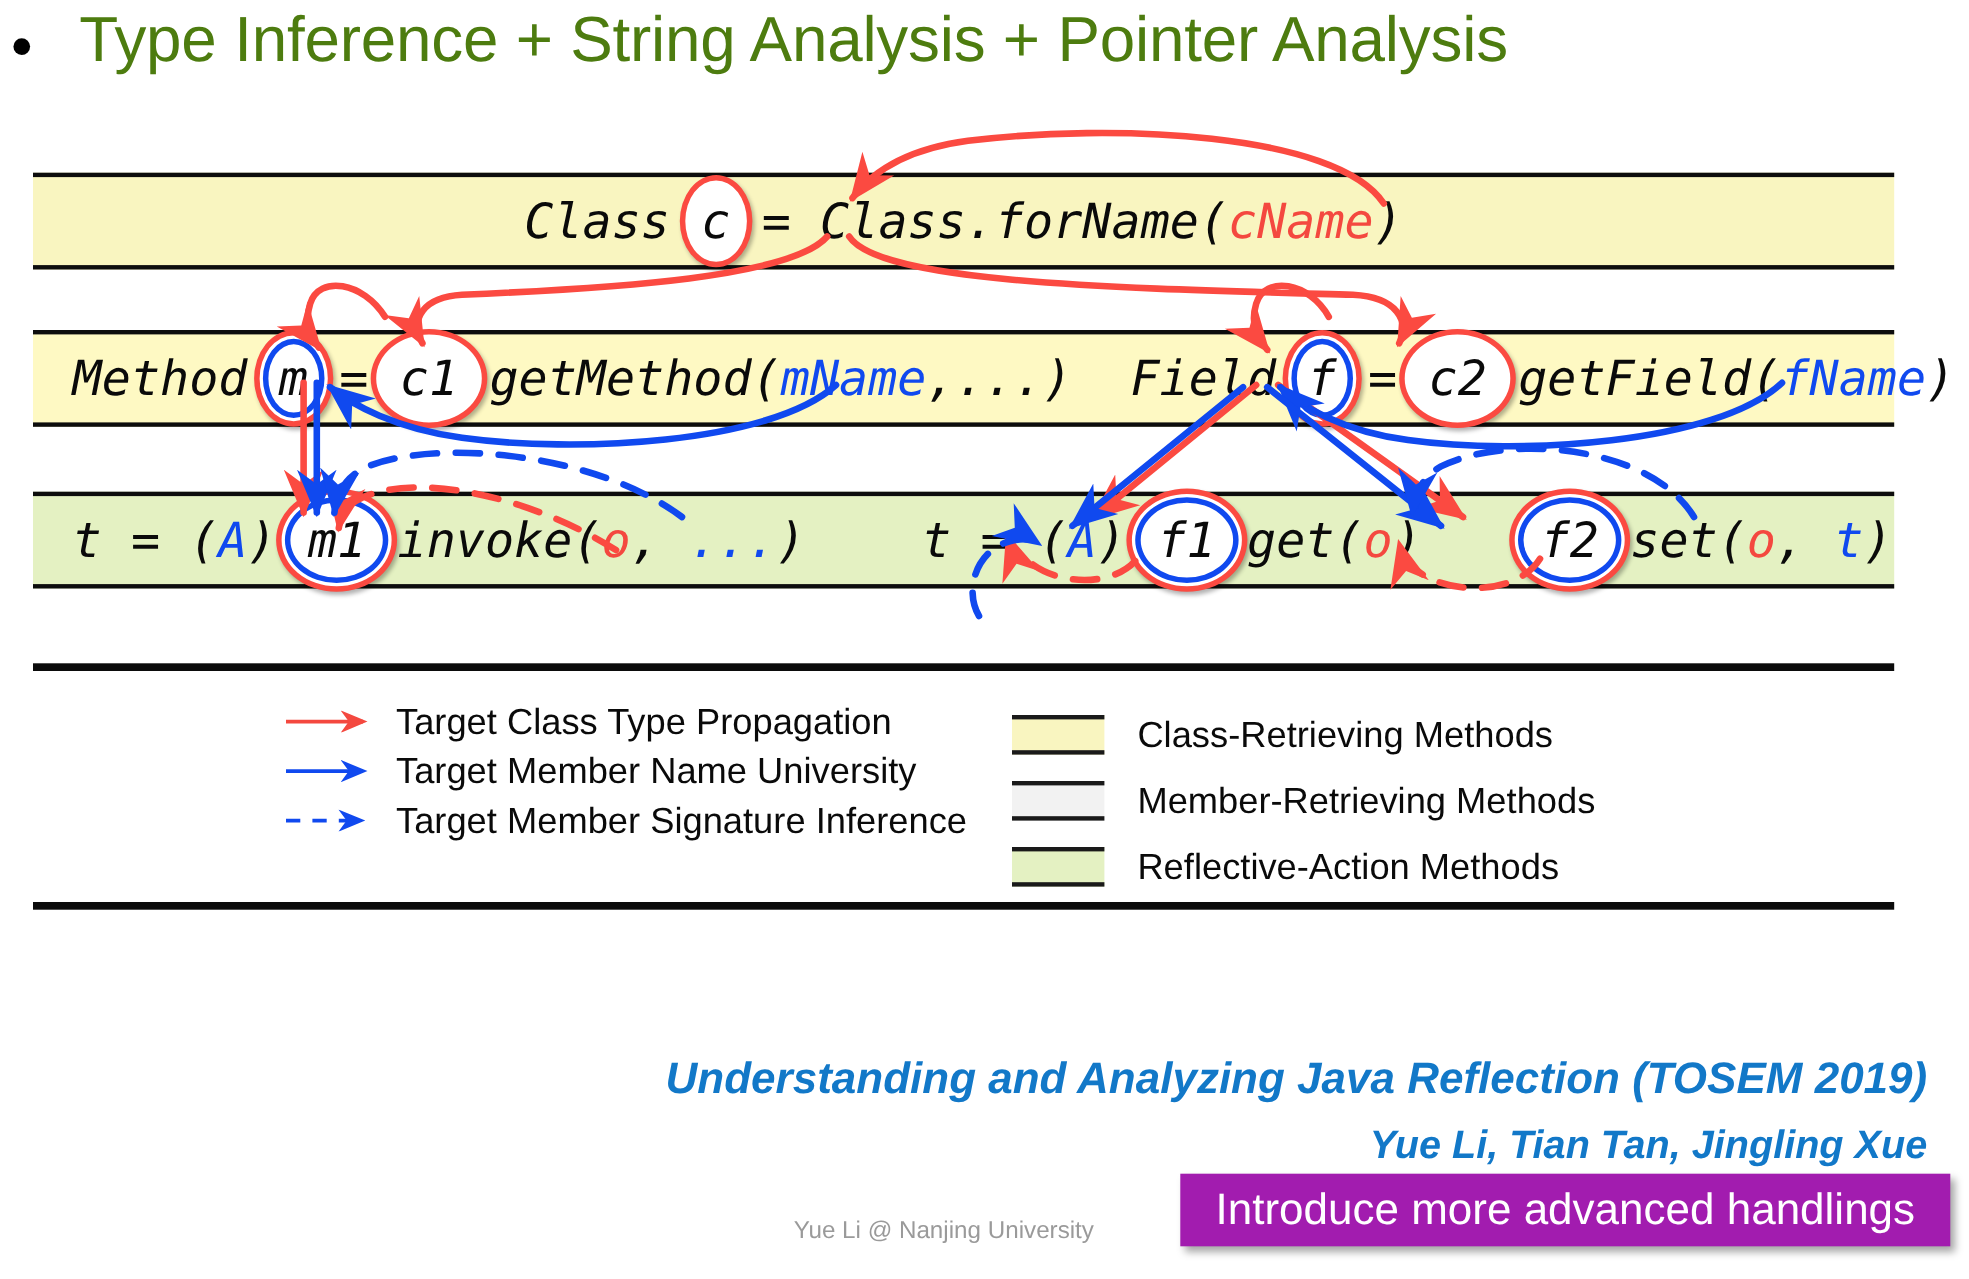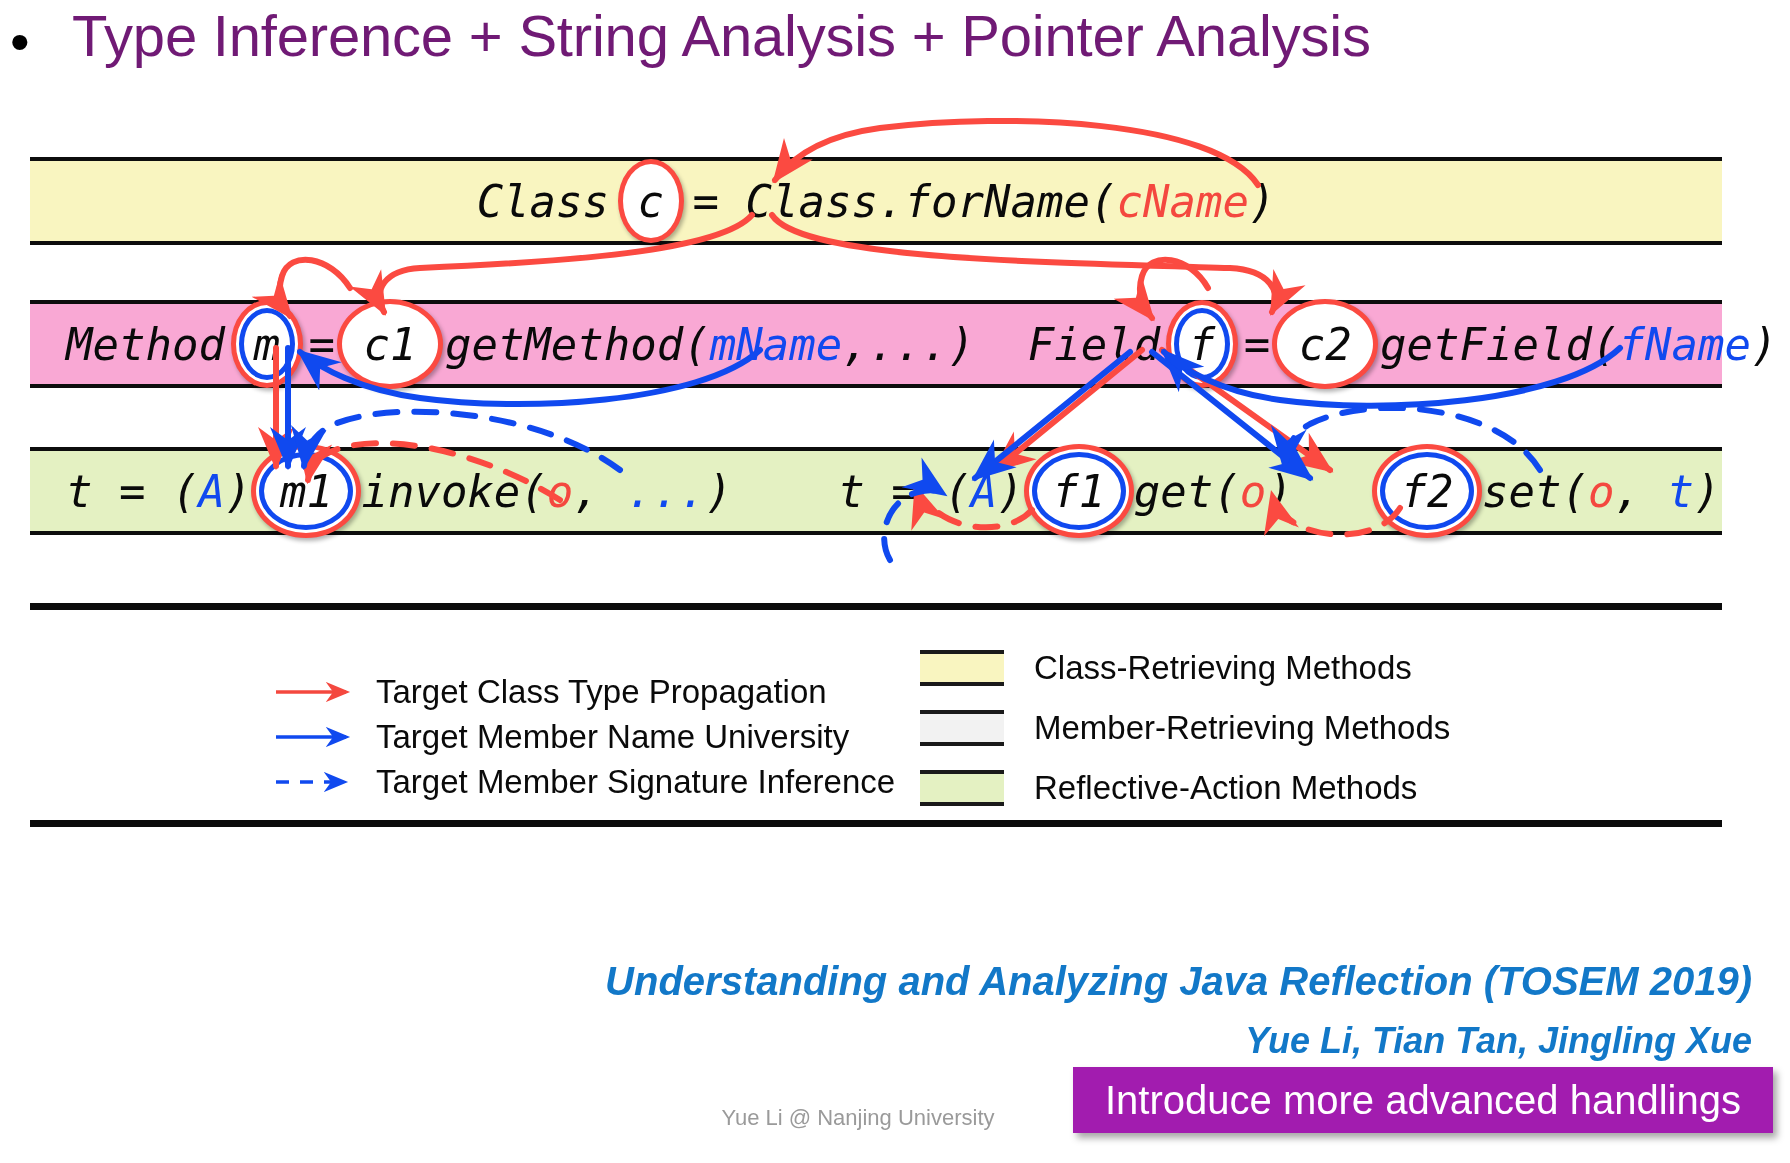--- a/index.html
+++ b/index.html
@@ -12,21 +12,21 @@
 
   
   #title-row{position:absolute;left:0;top:0;width:1790px;height:92px;}
   #bullet{
     position:absolute;left:10px;top:20px;width:1px;height:1px;
     font-size:56px;line-height:1;color:#000;
   }
   #bullet::before{content:"\2022";position:absolute;left:0;top:-6px;}
   #page-title{
     position:absolute;left:72px;top:4px;
-    font-size:58px;line-height:1.12;color:#701a75;
+    font-size:58px;line-height:1.12;color:#4d7c0f;
     font-family:"Liberation Sans", sans-serif;
     white-space:nowrap;letter-spacing:-0.2px;
   }
 
   
   .band{
     position:absolute;left:30px;width:1692px;height:88px;
     border-top:4px solid #0d0d0d;border-bottom:4px solid #0d0d0d;
     box-sizing:border-box;
   }
@@ -87,21 +87,21 @@
   
   #arrows{position:absolute;left:0;top:0;width:1790px;height:1163px;
           pointer-events:none;z-index:6;}
 
   
   #legend-rule-top{position:absolute;left:30px;top:603px;width:1692px;height:0;
      border-top:7px solid #0b0b0b;}
   #legend-rule-bottom{position:absolute;left:30px;top:820px;width:1692px;height:0;
      border-top:7px solid #0b0b0b;}
 
-  #legend-left{position:absolute;left:274px;top:633px;width:640px;margin-top:36px;}
+  #legend-left{position:absolute;left:258px;top:633px;width:640px;}
   .lg-row{position:relative;height:45px;display:flex;align-items:center;}
   .lg-line{position:relative;width:88px;height:20px;flex:0 0 88px;margin-right:14px;}
   .lg-line svg{position:absolute;left:0;top:0;}
   .lg-text{font-size:33px;color:#0a0a0a;white-space:nowrap;}
 
   #legend-right{position:absolute;left:920px;top:638px;width:700px;}
   .sw-row{position:relative;height:60px;display:flex;align-items:center;}
   .swatch{width:84px;height:36px;flex:0 0 84px;margin-right:30px;
           border-top:4px solid #1a1a1a;border-bottom:4px solid #1a1a1a;
           box-sizing:border-box;}
@@ -136,21 +136,21 @@
     <div id="bullet"></div>
     <div id="page-title">Type Inference + String Analysis + Pointer Analysis</div>
   </div>
 
   <div class="band" id="band-class" style="background: rgb(249, 245, 192);">
     <div class="codeline center">
       <span>Class </span><span class="circ ring1 c-sm"><span>c</span></span><span> = Class.forName(</span><span class="tk-red">cName</span><span>)</span>
     </div>
   </div>
 
-  <div class="band" id="band-member" style="background: #f9a8d4;">
+  <div class="band" id="band-member" style="background: #fef9c3;">
     <div class="codeline pad">
       <span>Method </span><span class="circ ring2 c-md"><span>m</span></span><span> = </span><span class="circ ring1 c-lg"><span>c1</span></span><span>.getMethod(</span><span class="tk-blue">mName</span><span>,...)</span><span>&nbsp;&nbsp;</span><span>Field </span><span class="circ ring2 c-md"><span>f</span></span><span> = </span><span class="circ ring1 c-lg"><span>c2</span></span><span>.getField(</span><span class="tk-blue">fName</span><span>)</span>
     </div>
   </div>
 
   <div class="band" id="band-action" style="background: rgb(228, 241, 194);">
     <div class="codeline pad">
       <span>t = (</span><span class="tk-blue">A</span><span>) </span><span class="circ ring2 c-xl"><span>m1</span></span><span>.invoke(</span><span class="tk-red">o</span><span>, </span><span class="tk-blue">...</span><span>)</span><span>&nbsp;&nbsp;&nbsp;&nbsp;</span><span>t = (</span><span class="tk-blue">A</span><span>) </span><span class="circ ring2 c-xl"><span>f1</span></span><span>.get(</span><span class="tk-red">o</span><span>)</span><span>&nbsp;&nbsp;&nbsp;&nbsp;</span><span class="circ ring2 c-xl"><span>f2</span></span><span>.set(</span><span class="tk-red">o</span><span>, </span><span class="tk-blue">t</span><span>)</span>
     </div>
   </div>

